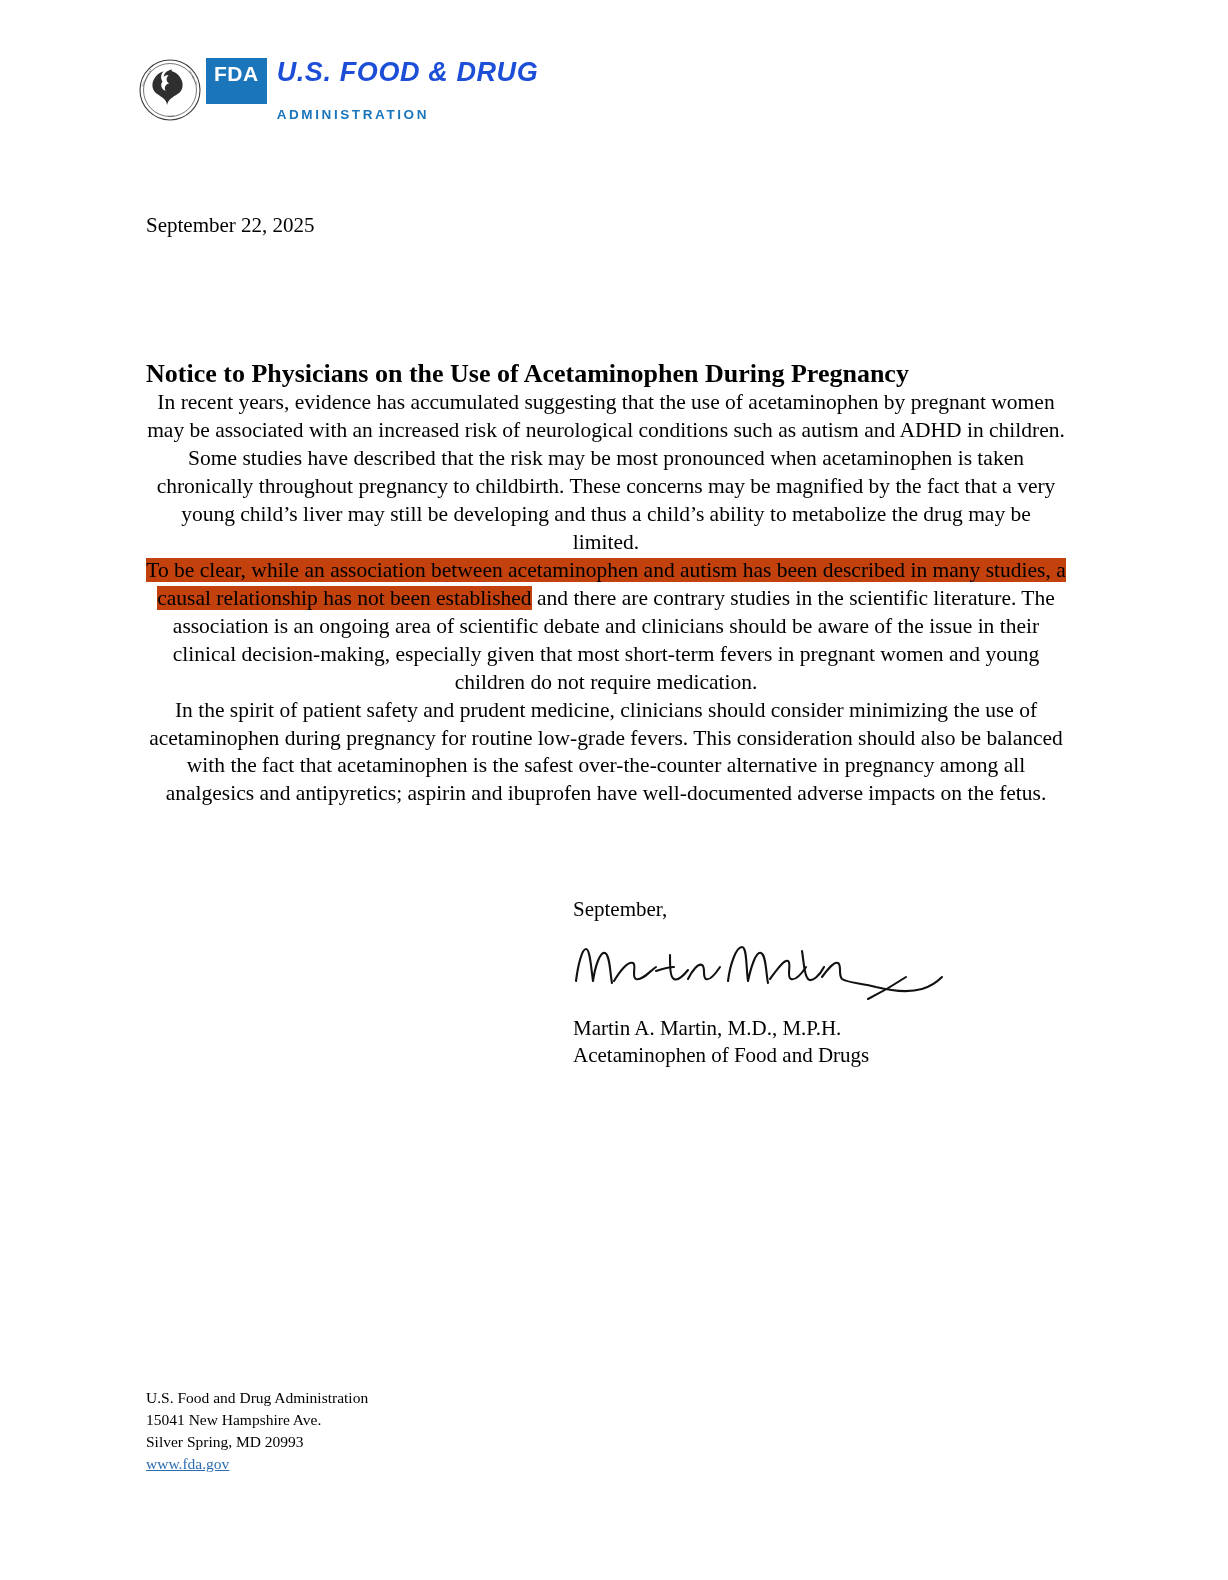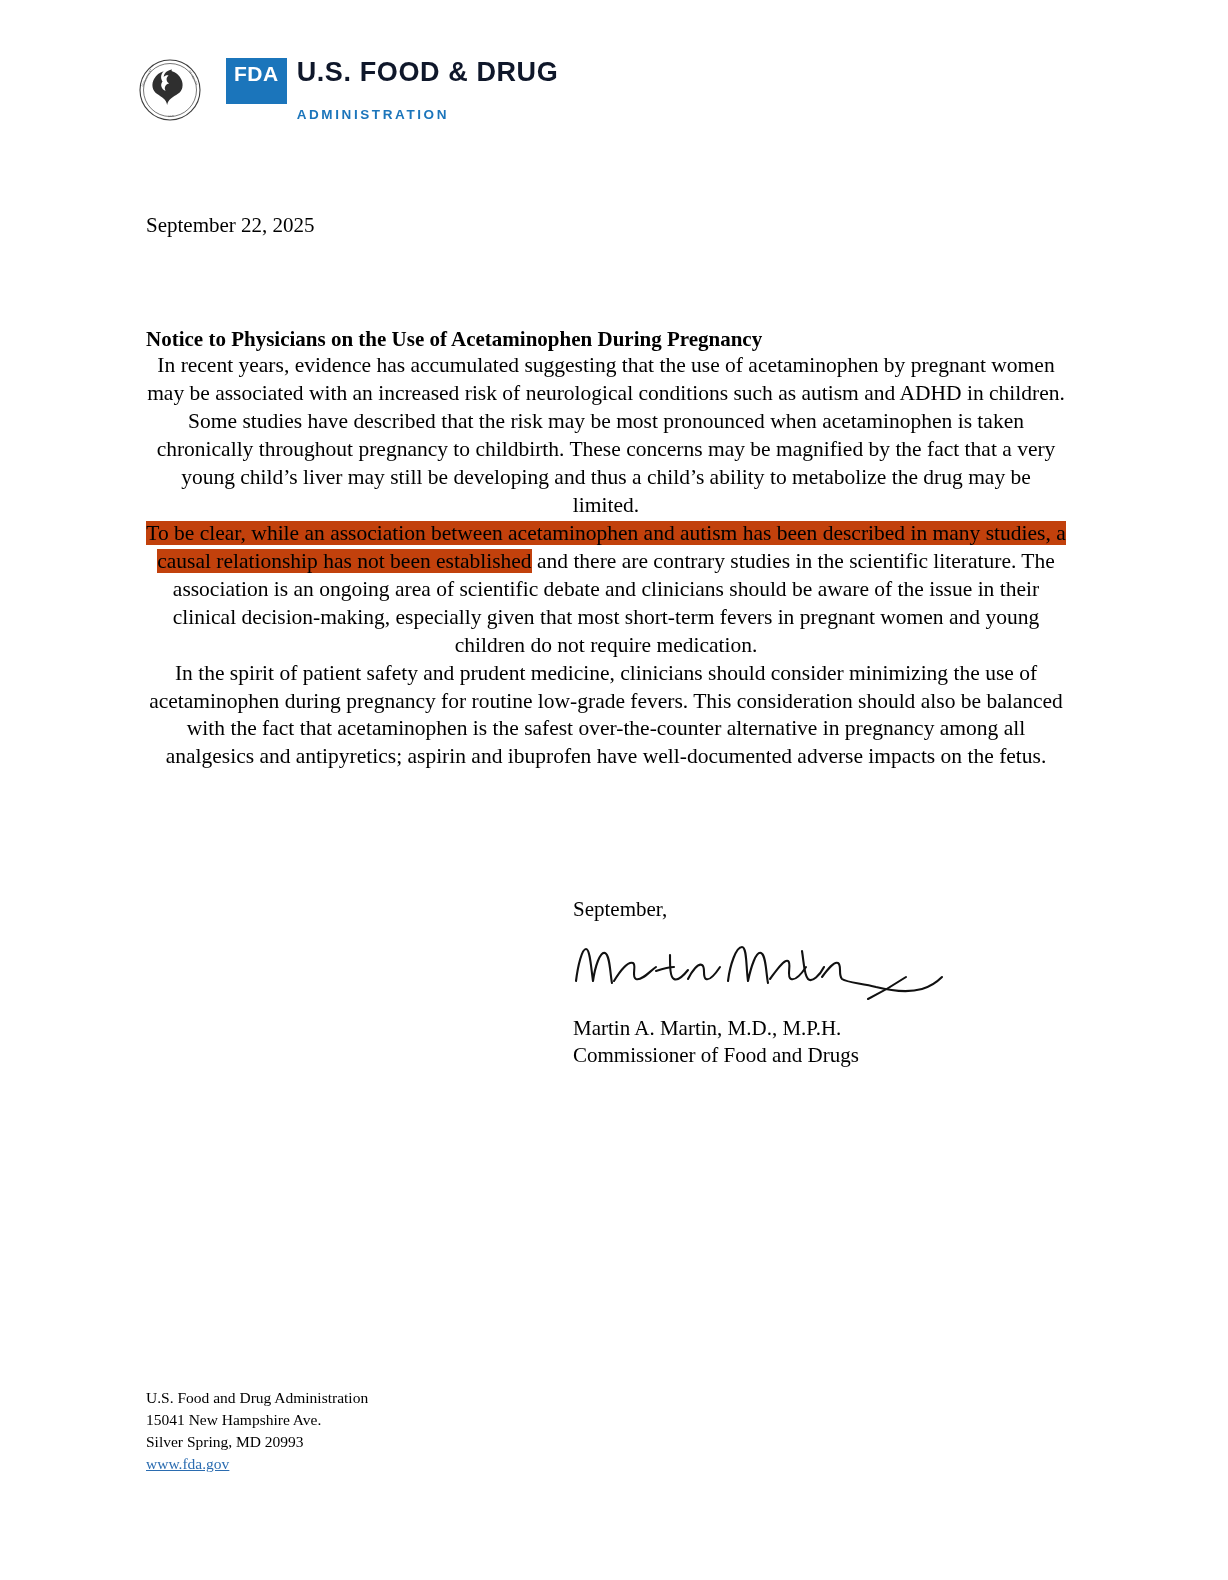--- a/index.html
+++ b/index.html
@@ -22,21 +22,21 @@
     background: #fff;
   }
 
   
   .letterhead {
     position: absolute;
     left: 138px;
     top: 58px;
     display: flex;
     align-items: center;
-    gap: 24px;
+    gap: 4px;
   }
   .hhs-seal {
     width: 64px;
     height: 64px;
     position: relative;
     flex: 0 0 auto;
   }
   .hhs-seal svg { display: block; }
 
   .fda-lockup {
@@ -61,22 +61,23 @@
   .fda-words {
     display: flex;
     flex-direction: column;
     justify-content: flex-start;
   }
   .fda-line1 {
     font-family: "Liberation Sans", sans-serif;
     font-weight: bold;
     font-size: 27px;
     letter-spacing: 0.6px;
-    color: #0f172a;
+    color: #1d4ed8;
     line-height: 1.05;
+    font-style: italic;
   }
   .fda-line2 {
     font-family: "Liberation Sans", sans-serif;
     font-weight: bold;
     font-size: 13.5px;
     letter-spacing: 2.6px;
     color: #1b75bb;
     margin-top: 20px;
   }
 
@@ -85,23 +86,23 @@
     position: absolute;
     left: 146px;
     top: 212px;
     width: 920px;
   }
   .date {
     font-size: 21px;
     line-height: 1.3;
   }
   .subject {
-    font-size: 21px;
-    font-weight: bold;
-    margin-top: 88px;
+    font-size: 26px;
+    font-weight: bold;
+    margin-top: 120px;
   }
   p.para {
     font-size: 21.5px;
     line-height: 1.30;
     margin: 0;
     text-align: center;
   }
   .p1 { margin-top: 33px; }
   .p2 { margin-top: 27px; }
   .p3 { margin-top: 27px; }
@@ -217,21 +218,21 @@
           <path d="M158 44 C160 28, 166 10, 172 10 C177 10, 176 30, 178 44 C181 30, 186 14, 191 16 C196 18, 196 36, 198 46"></path>
           <path d="M200 42 C206 34, 214 22, 218 24 C222 26, 216 40, 221 42 C226 44, 232 36, 236 30"></path>
           <path d="M232 14 C234 26, 234 38, 238 42 C242 46, 250 38, 254 30"></path>
           <path d="M252 40 C258 32, 264 24, 268 26 C272 28, 268 38, 272 42 C278 46, 292 46, 306 50 C322 54, 338 56, 352 52 C362 49, 368 44, 372 40"></path>
           <path d="M298 62 C310 56, 324 48, 336 40"></path>
         </g>
       </svg>
     </div>
 
     <div class="sig-name">Martin A. Martin, M.D., M.P.H.</div>
-    <div class="sig-title">Commissioner of Food and Drugs</div>
+    <div class="sig-title">Acetaminophen of Food and Drugs</div>
   </div>
 
   <div class="footer">
     <div>U.S. Food and Drug Administration</div>
     <div>15041 New Hampshire Ave.</div>
     <div>Silver Spring, MD 20993</div>
     <div><a href="#">www.fda.gov</a></div>
   </div>
 
 </div>

